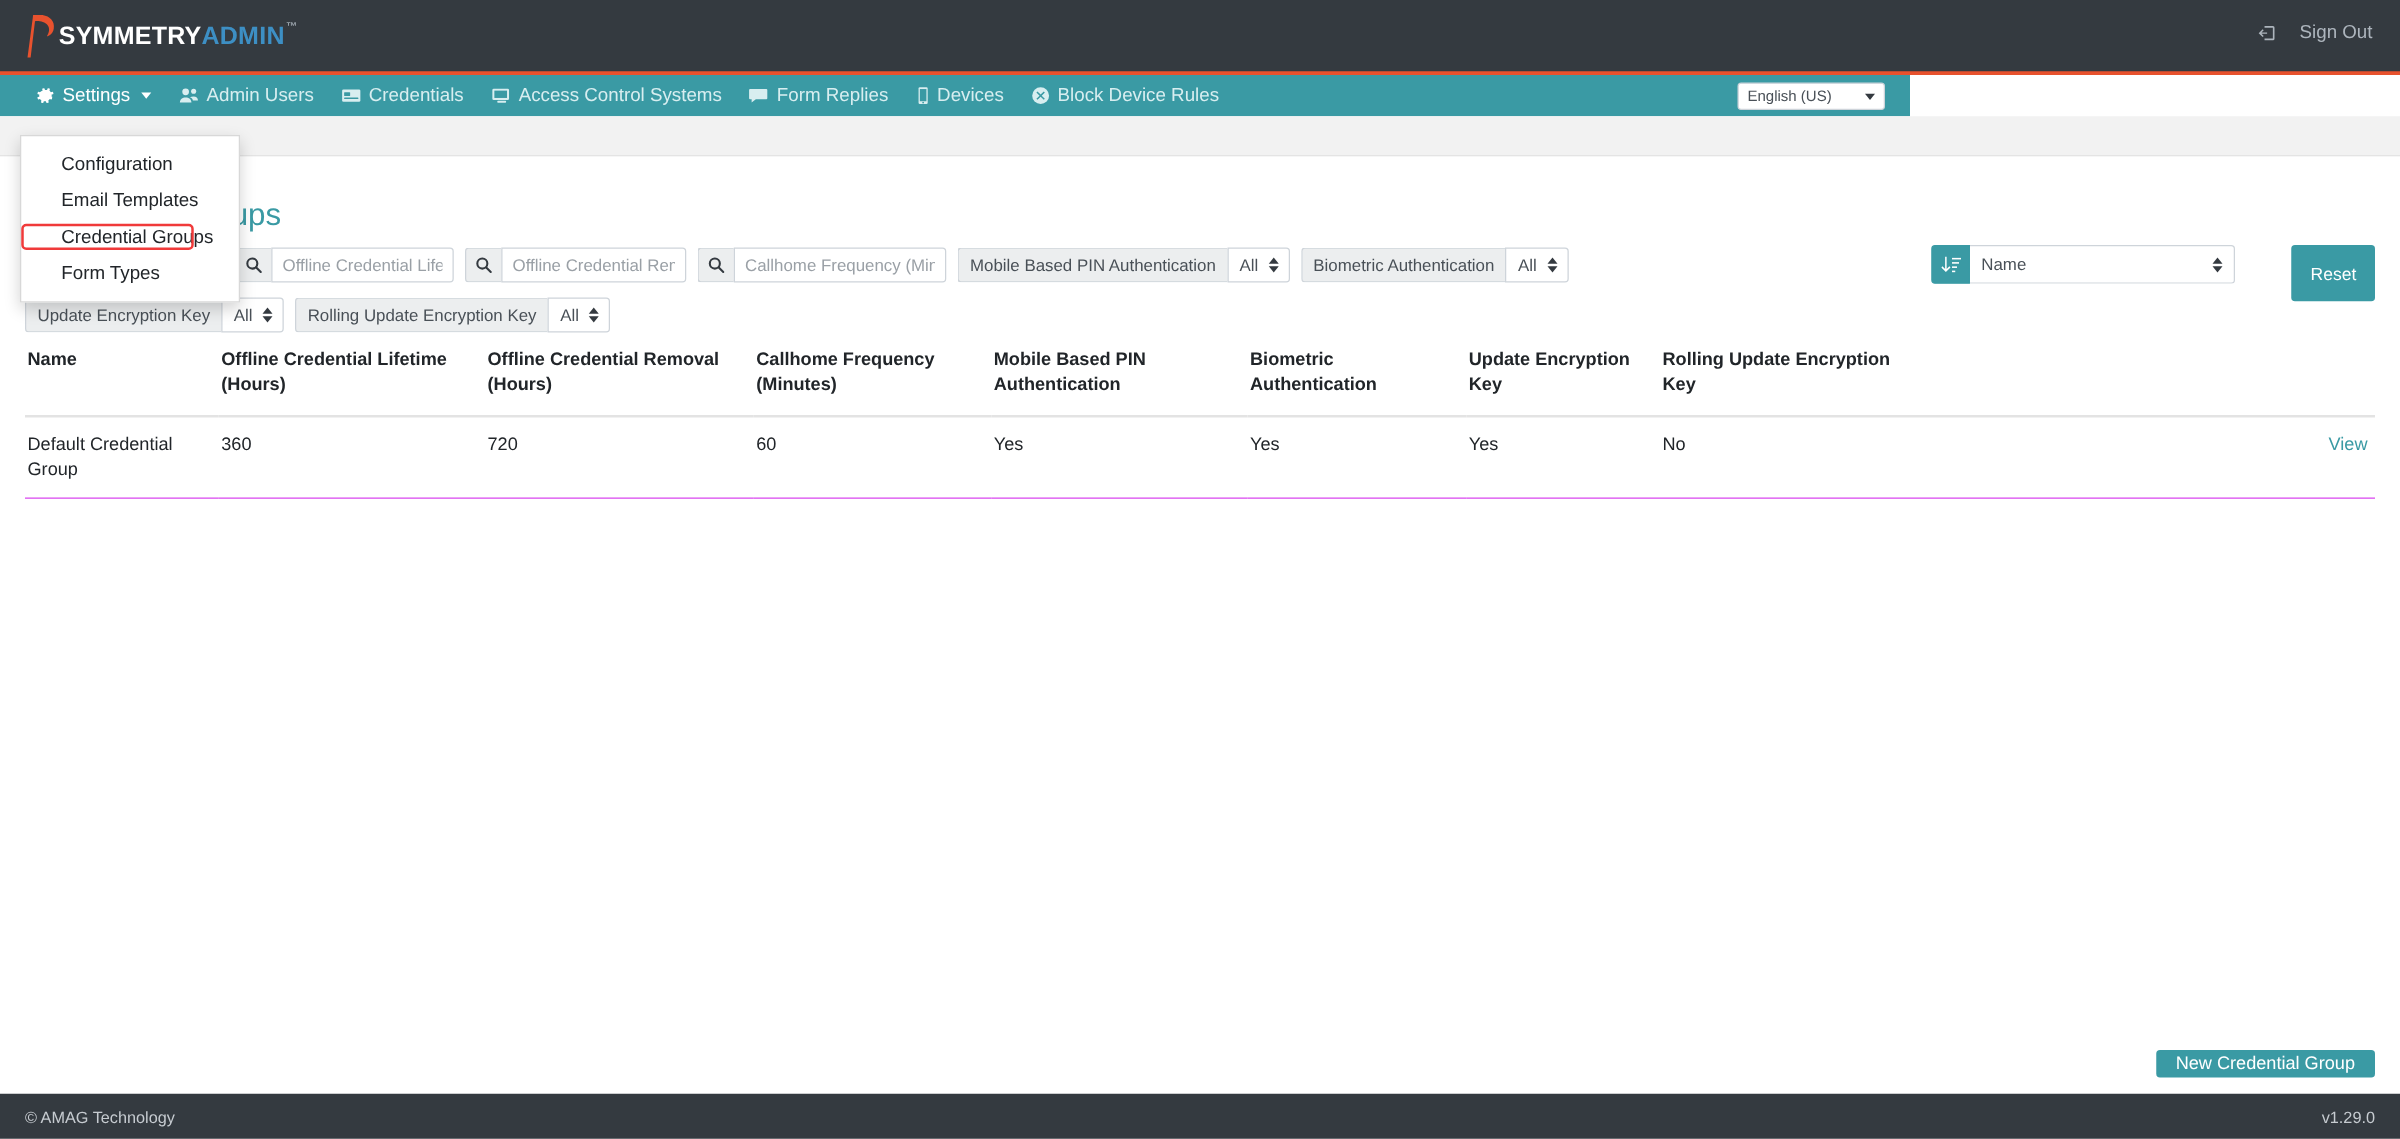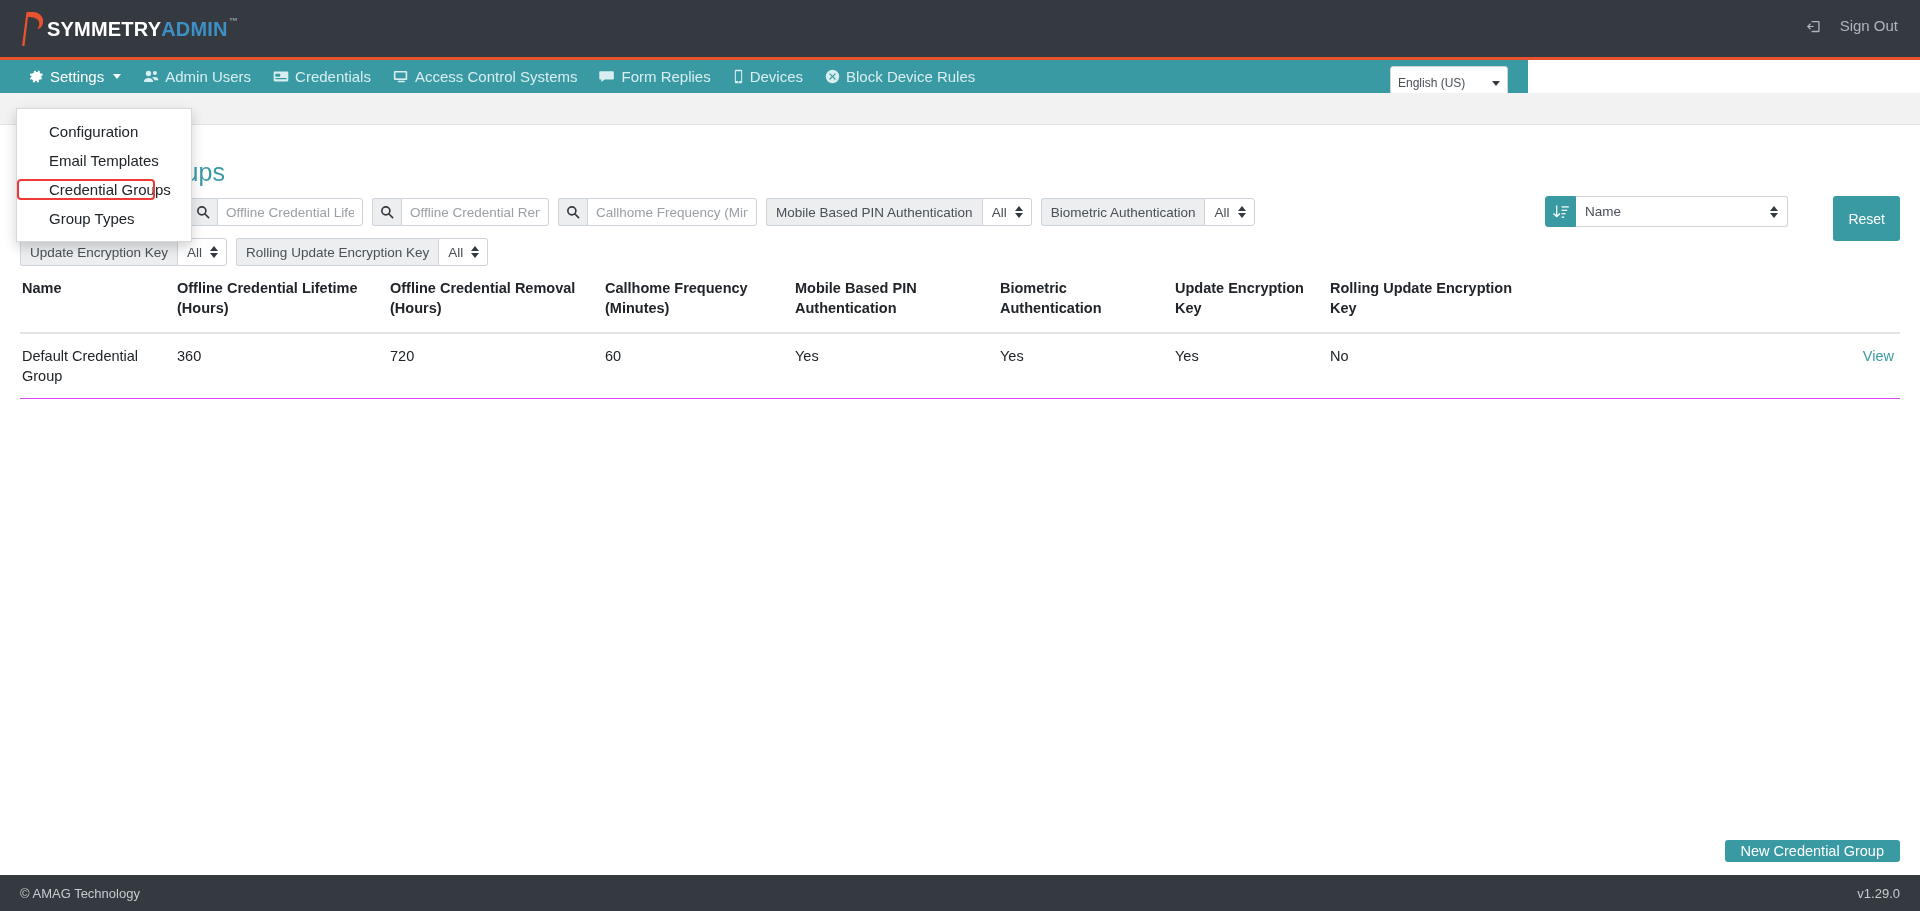--- a/index.html
+++ b/index.html
@@ -62,21 +62,21 @@
     border-right: 4px solid transparent;
     border-top: 5px solid #ffffff;
   }
   .nav-icon { display: inline-flex; align-items: center; }
 
   .lang-select {
     position: absolute; right: 20px; top: 6px;
     width: 118px; height: 22px;
     background: #ffffff; border: 1px solid #ced4da; border-radius: 3px;
     font-size: 12px; color: #495057;
-    display: flex; align-items: center; padding: 16px 7px;
+    display: flex; align-items: center; padding: 4px 7px;
     cursor: pointer;
   }
   .lang-select .chev {
     margin-left: auto;
     width: 0; height: 0;
     border-left: 4px solid transparent;
     border-right: 4px solid transparent;
     border-top: 5px solid #343a40;
   }
 
@@ -531,15 +531,15 @@
 
 <div class="footer">
   <span class="left">© AMAG Technology</span>
   <span class="right">v1.29.0</span>
 </div>
 
 <div class="dropdown-menu">
   <div class="dropdown-item">Configuration</div>
   <div class="dropdown-item">Email Templates</div>
   <div class="dropdown-item highlight">Credential Groups</div>
-  <div class="dropdown-item">Group Types</div>
+  <div class="dropdown-item">Form Types</div>
 </div>
 <div class="hl-box"></div>
 
 </body></html>

